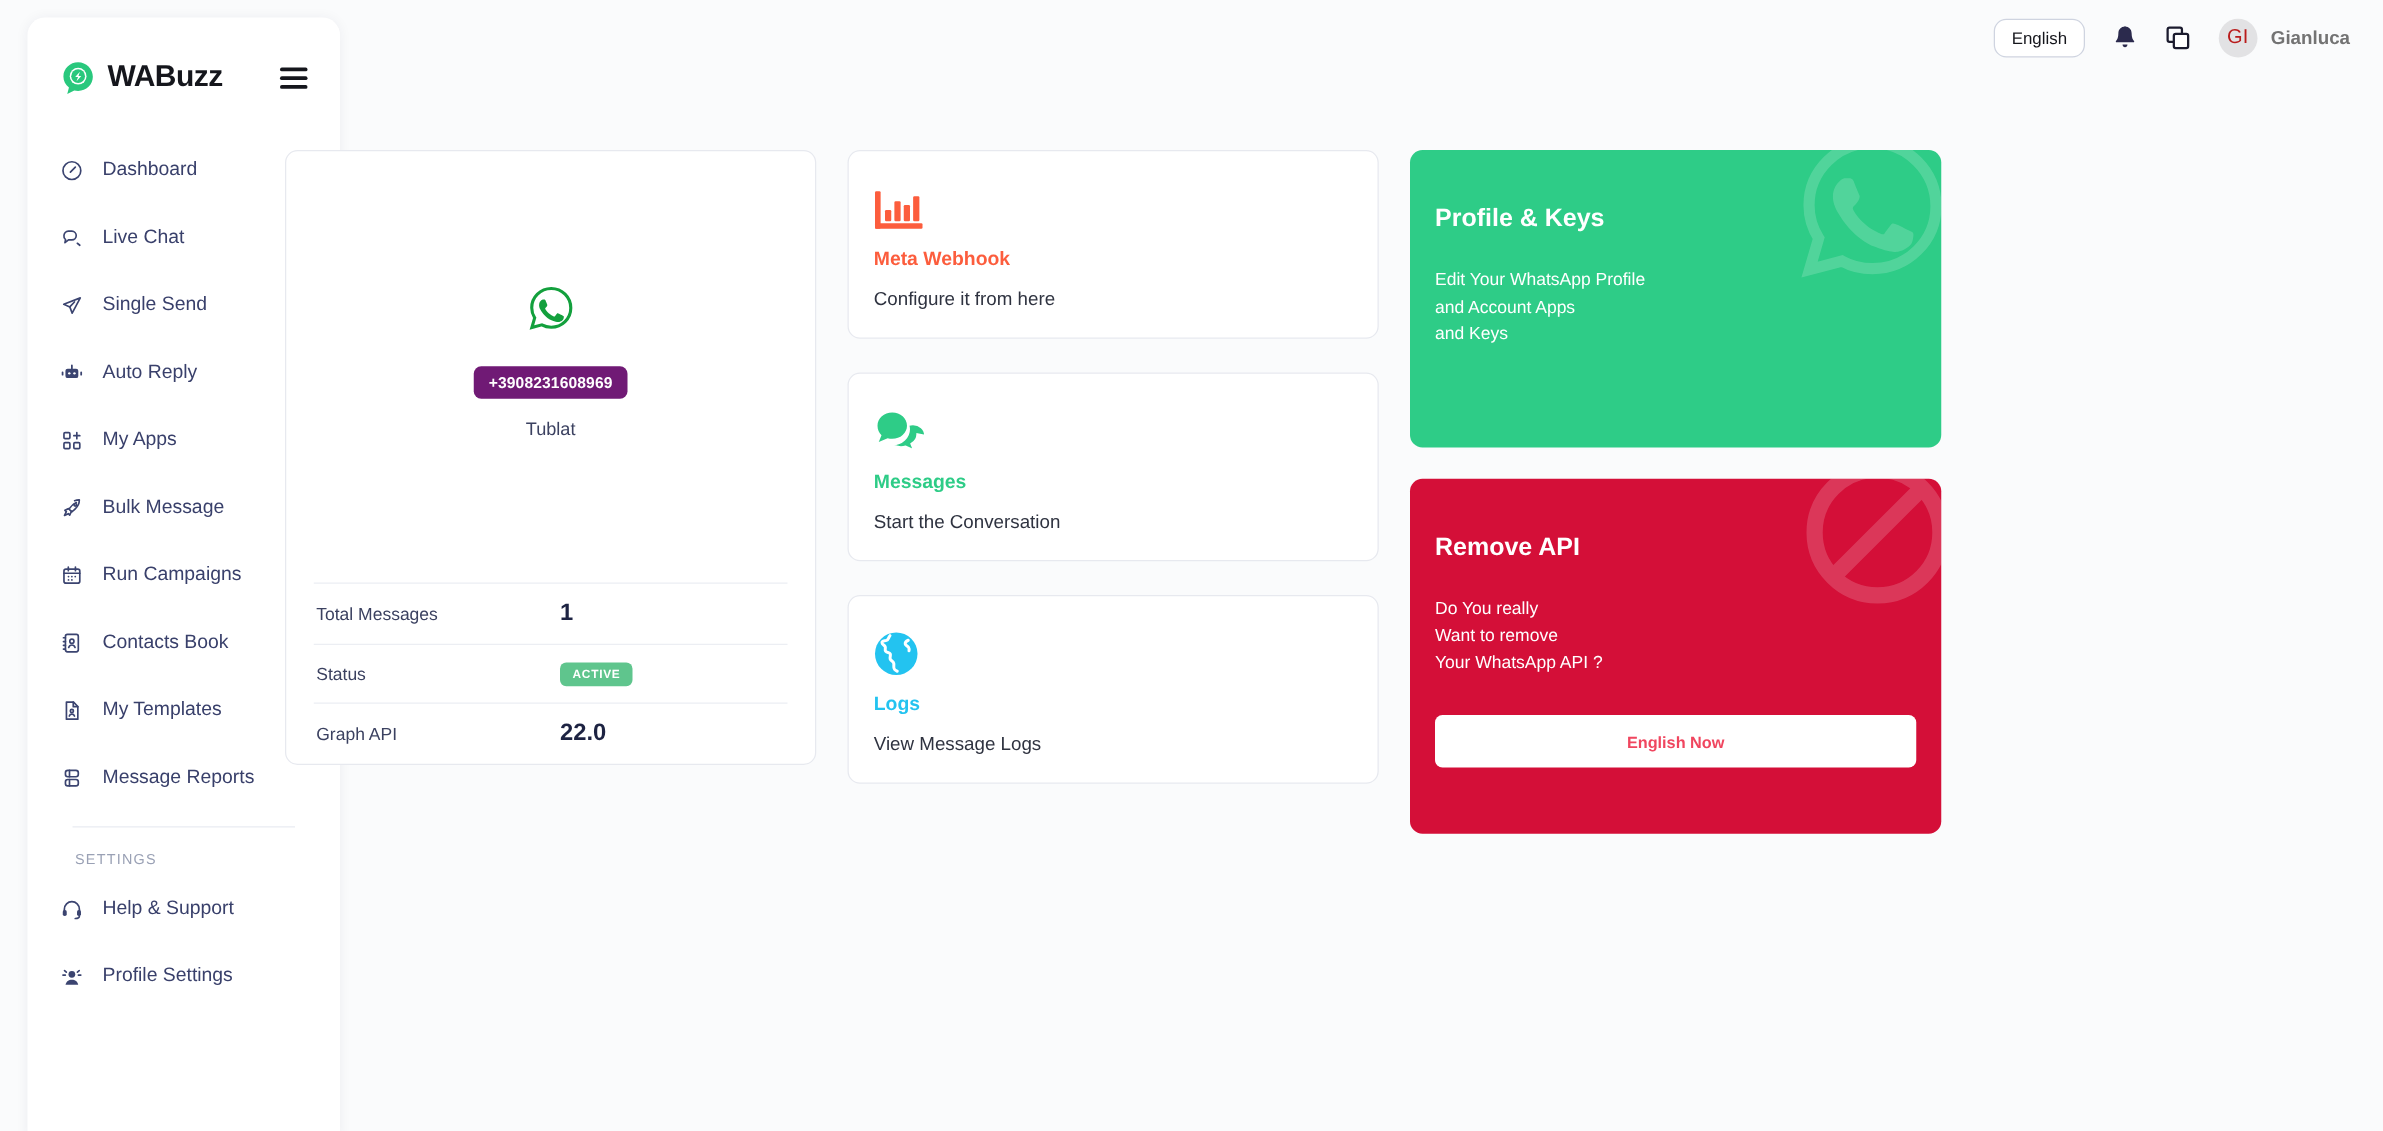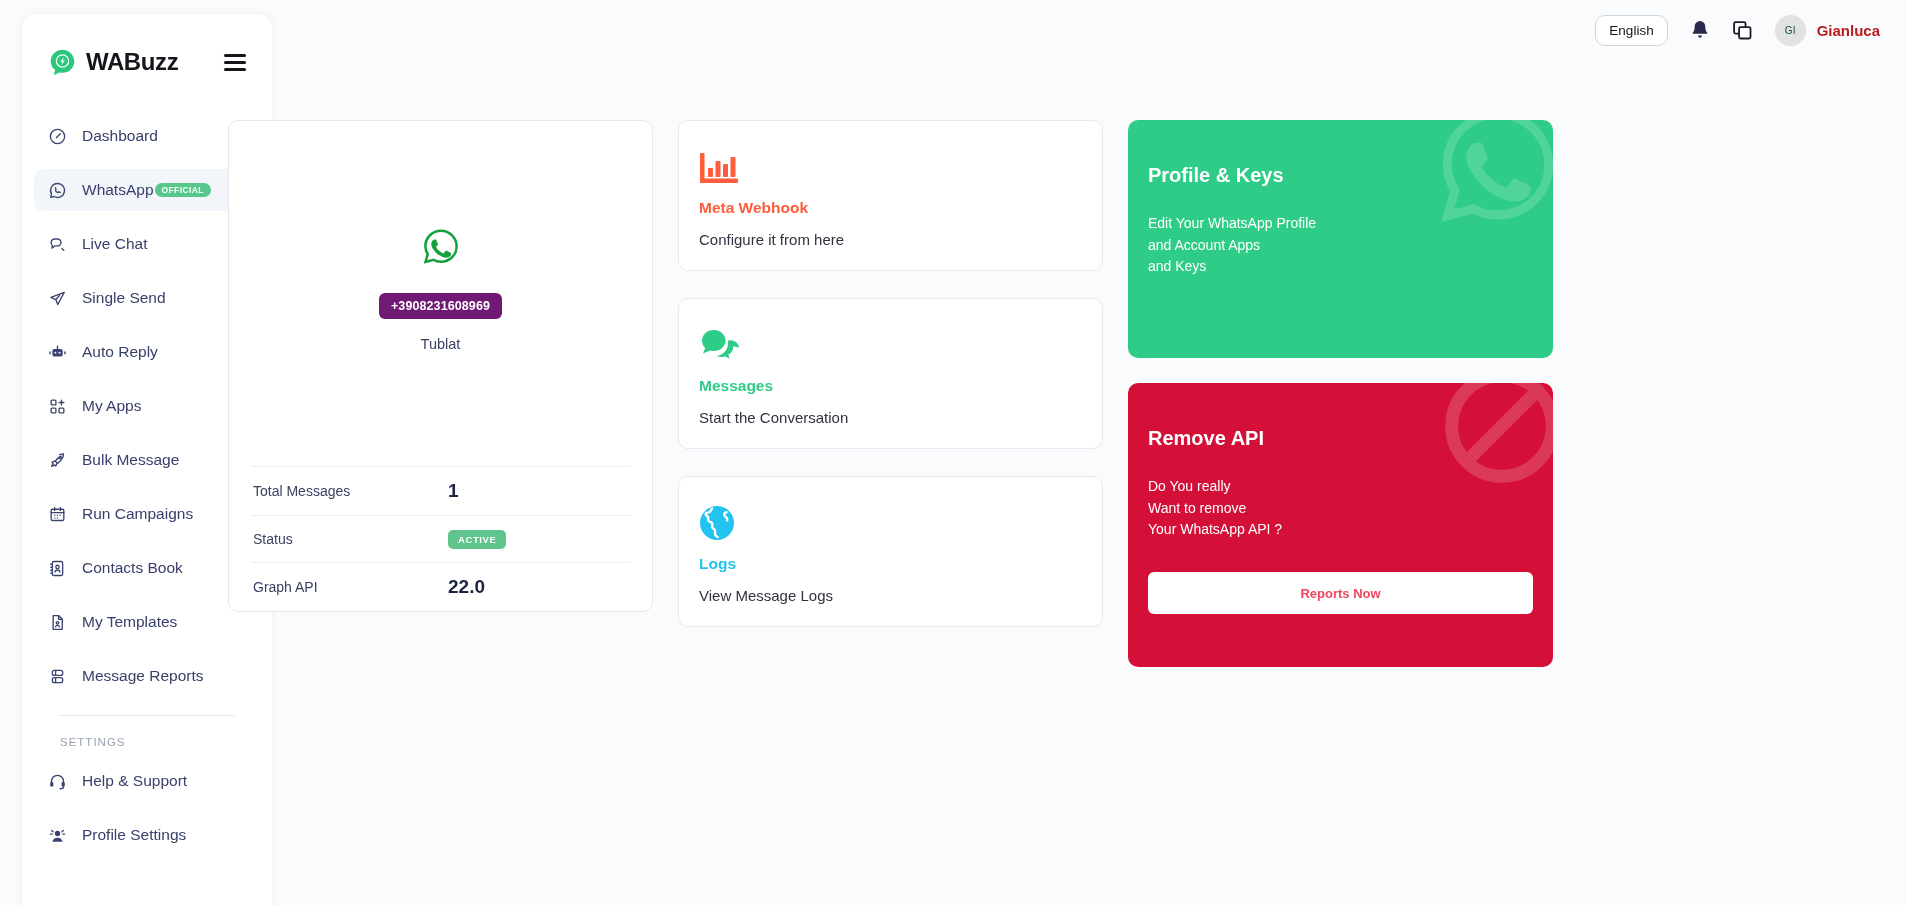--- a/index.html
+++ b/index.html
@@ -70,24 +70,24 @@
   }
   .lang-pill {
     border: 1.4px solid #cfd4e0; border-radius: 10px;
     padding: 7px 13px; font-size: 13.5px; color: #15161c;
     background: #fff; cursor: pointer;
   }
   .hdr-icon { cursor: pointer; display: block; }
   .user-chip { display: flex; align-items: center; gap: 11px; cursor: pointer; }
   .avatar {
     width: 31px; height: 31px; border-radius: 50%;
-    background: #e2e2e4; color: #14532d;
-    font-size: 10px; display: flex; align-items: center; justify-content: center;
-  }
-  .user-name { font-size: 15px; font-weight: bold; color: #b91c1c; }
+    background: #e2e2e4; color: #b91c1c;
+    font-size: 16px; display: flex; align-items: center; justify-content: center;
+  }
+  .user-name { font-size: 15px; font-weight: bold; color: #737373; }
 
   
   #main {
     position: absolute; left: 228px; top: 120px;
     width: 1660px;
     display: flex; gap: 25px;
   }
   .col-left  { width: 425px; }
   .col-mid   { width: 425px; }
   .col-right { width: 425px; }
@@ -166,30 +166,20 @@
   </div>
 
   <div class="nav">
       <div class="nav-item">
         <svg class="ic" viewBox="0 0 24 24">
           <circle cx="12" cy="12" r="9" fill="none" stroke="#3b4470" stroke-width="1.7" stroke-linecap="round" stroke-linejoin="round"></circle>
           <path d="M15.5 8.5L10.5 13.5" fill="none" stroke="#3b4470" stroke-width="1.7" stroke-linecap="round" stroke-linejoin="round"></path>
         </svg>
         <span class="lbl">
           <span>Dashboard</span>
-        </span>
-      </div>
-      <div class="nav-item active">
-        <svg class="ic" viewBox="0 0 24 24">
-          <path d="M12 3.2a8.8 8.8 0 00-7.6 13.2L3.4 20.6l4.3-1a8.8 8.8 0 104.3-16.4z" fill="none" stroke="#3b4470" stroke-width="1.7" stroke-linecap="round" stroke-linejoin="round"></path>
-          <path d="M9.3 8.6c.2.5.7 1.6.8 1.8.1.2 0 .4-.1.5l-.5.6c-.1.1-.2.3-.1.5.4.8 1.4 2 2.7 2.6.2.1.4 0 .5-.1l.6-.7c.1-.2.3-.2.5-.1l1.8.8" fill="none" stroke="#3b4470" stroke-width="1.7" stroke-linecap="round" stroke-linejoin="round"></path>
-        </svg>
-        <span class="lbl">
-          <span>WhatsApp</span>
-          <span class="badge-official">OFFICIAL</span>
         </span>
       </div>
       <div class="nav-item">
         <svg class="ic" viewBox="0 0 24 24">
           <path d="M4 9.4a4.4 4.4 0 014.4-4.4h3.6A4.4 4.4 0 0116.4 9.4 4.4 4.4 0 0112 13.8H8.6L5 16.6l.6-3.1A4.4 4.4 0 014 9.4z" fill="none" stroke="#3b4470" stroke-width="1.7" stroke-linecap="round" stroke-linejoin="round"></path>
           <path d="M17.5 17.2l2.5 2" fill="none" stroke="#3b4470" stroke-width="1.7" stroke-linecap="round" stroke-linejoin="round"></path>
         </svg>
         <span class="lbl">
           <span>Live Chat</span>
         </span>
@@ -411,17 +401,17 @@
         <div class="promo-watermark"><svg width="122" height="122" viewBox="0 0 32 32">
             <circle cx="16" cy="16" r="13.2" fill="none" stroke="#fff" stroke-width="3.4"></circle>
             <path d="M6.8 25.2L25.2 6.8" stroke="#fff" stroke-width="3.4" stroke-linecap="round"></path>
           </svg></div>
         <div class="promo-title">Remove API</div>
         <div class="promo-text">
           <div>Do You really</div>
           <div>Want to remove</div>
           <div>Your WhatsApp API ?</div>
         </div>
-        <div class="promo-btn">Reports Now</div>
+        <div class="promo-btn">English Now</div>
       </div>
     </div>
 
 </div>
 
 </body></html>

